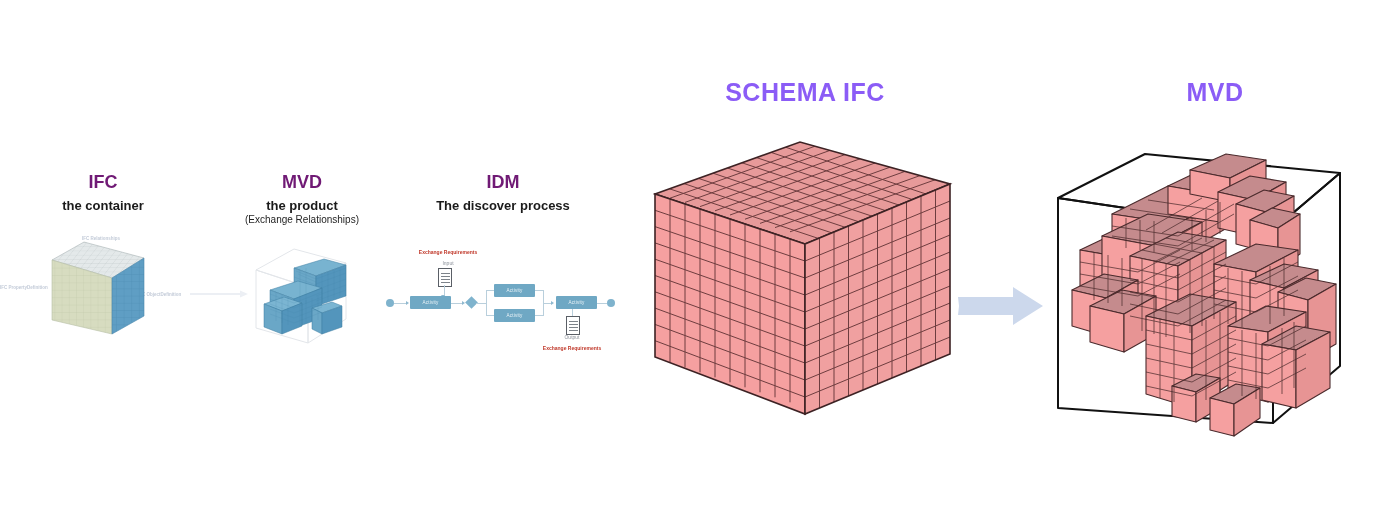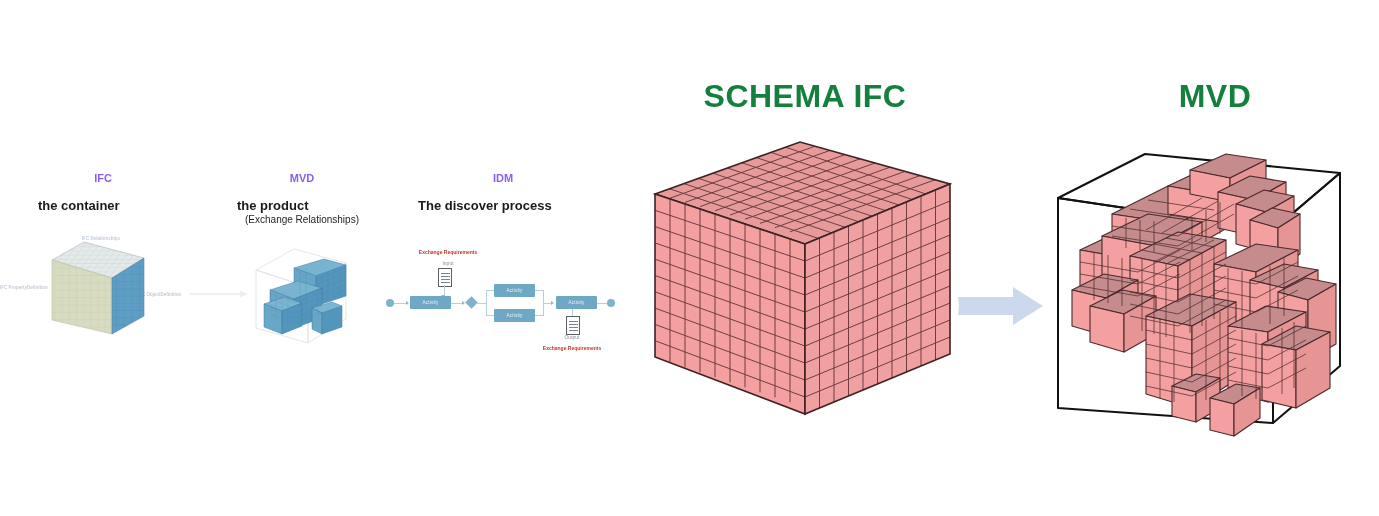--- a/index.html
+++ b/index.html
@@ -5,31 +5,31 @@
   html,body{margin:0;padding:0;background:#ffffff;}
   body{
     width:1379px;height:516px;position:relative;overflow:hidden;
     font-family:"Liberation Sans","DejaVu Sans",sans-serif;
     background:#ffffff;
   }
   .stage{position:absolute;inset:0;}
 
   
   .ttl-big{
-    position:absolute;font-weight:bold;color:#15803d;
-    font-size:32px;letter-spacing:.5px;white-space:nowrap;
+    position:absolute;font-weight:bold;color:#8b5cf6;
+    font-size:25px;letter-spacing:.5px;white-space:nowrap;
     text-align:center;
   }
   .ttl-sm{
-    position:absolute;font-weight:bold;color:#8b5cf6;
-    font-size:11px;white-space:nowrap;text-align:center;
+    position:absolute;font-weight:bold;color:#701a75;
+    font-size:18px;white-space:nowrap;text-align:center;
   }
   .sub-sm{
     position:absolute;font-weight:bold;color:#1a1a1a;
-    font-size:13px;white-space:nowrap;text-align:left;
+    font-size:13px;white-space:nowrap;text-align:center;
   }
   .sub-xs{
     position:absolute;color:#242424;
     font-size:10px;white-space:nowrap;text-align:center;
   }
   .faint{
     position:absolute;color:#c3cbd8;font-size:4.5px;
     white-space:nowrap;font-weight:bold;
   }
 

